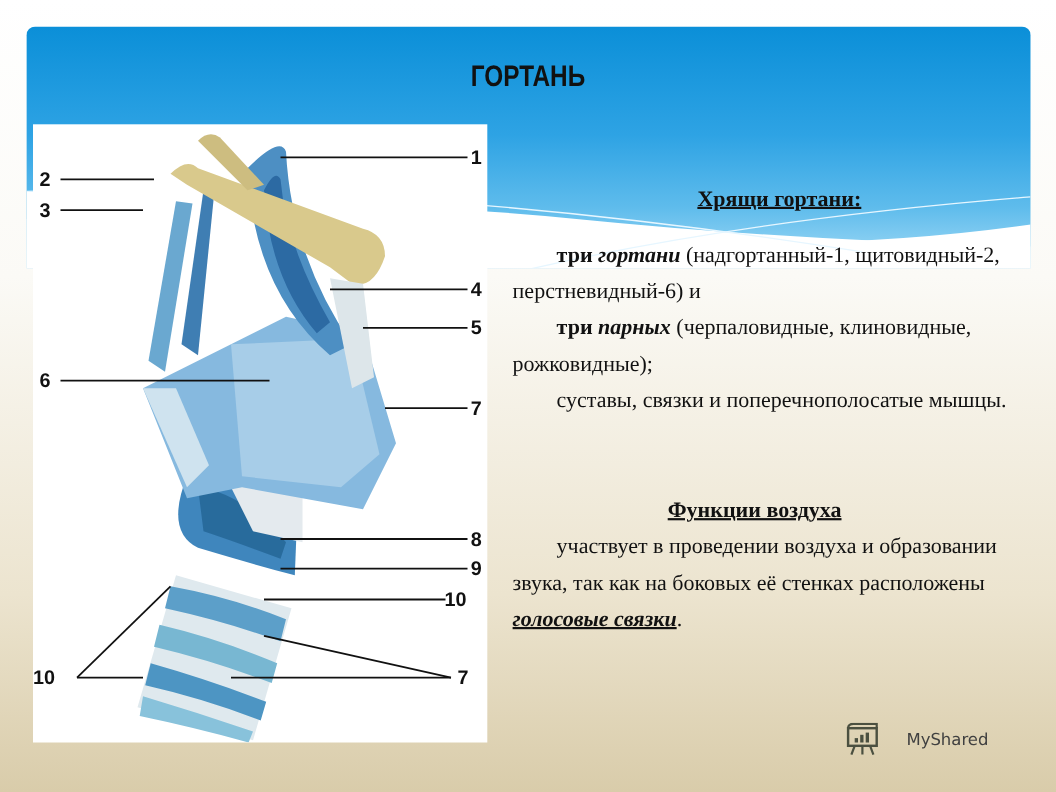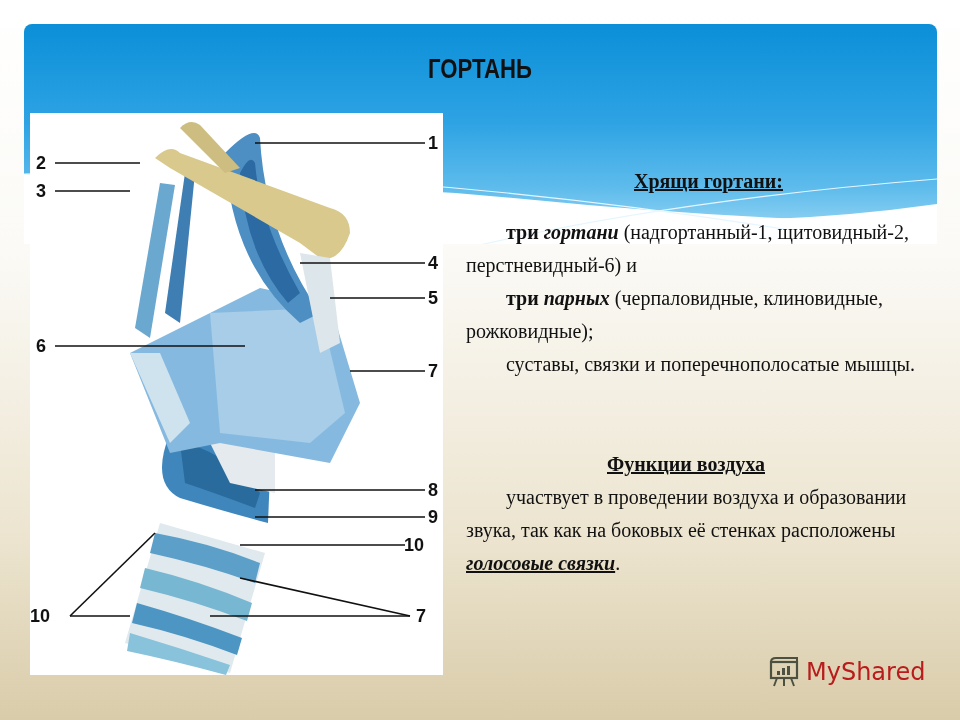--- a/index.html
+++ b/index.html
@@ -15,22 +15,22 @@
     transform:scaleX(0.82);letter-spacing:0px;}
   .figure{position:absolute;left:30px;top:113px;width:413px;height:562px;background:#fff;overflow:hidden;}
   .figure svg{position:absolute;left:0;top:0;}
   .lbl{position:absolute;font-family:"Liberation Sans",sans-serif;font-weight:bold;font-size:18px;color:#111;}
   .text{position:absolute;left:466px;width:450px;color:#111;font-size:20px;line-height:33px;}
   .h{font-weight:bold;text-decoration:underline;text-align:center;}
   .ind{text-indent:40px;}
   .b{font-weight:bold;}
   .bi{font-weight:bold;font-style:italic;}
   .bu{font-weight:bold;font-style:italic;text-decoration:underline;}
-  .logo{position:absolute;left:768px;top:657px;display:flex;align-items:center;gap:6px;
-    font-family:"DejaVu Sans",sans-serif;font-size:24px;color:#b91c1c;}
+  .logo{position:absolute;left:768px;top:657px;display:flex;align-items:center;gap:24px;
+    font-family:"DejaVu Sans",sans-serif;font-size:15px;color:#404040;}
 </style>
 </head>
 <body>
 
 <div class="banner">
   <svg class="wave" width="913" height="220" viewBox="0 0 913 220">
     <path d="M0,150 Q300,160 500,185 Q700,210 913,180 L913,220 L0,220 Z" fill="#ffffff"></path>
     <path d="M0,175 Q250,150 500,175 Q700,195 913,200 L913,220 L0,220 Z" fill="#ffffff"></path>
     <path d="M0,150 Q350,140 760,205" stroke="#e6f6ff" stroke-width="1.2" fill="none"></path>
     <path d="M380,240 Q600,180 913,155" stroke="#e6f6ff" stroke-width="1.2" fill="none"></path>

